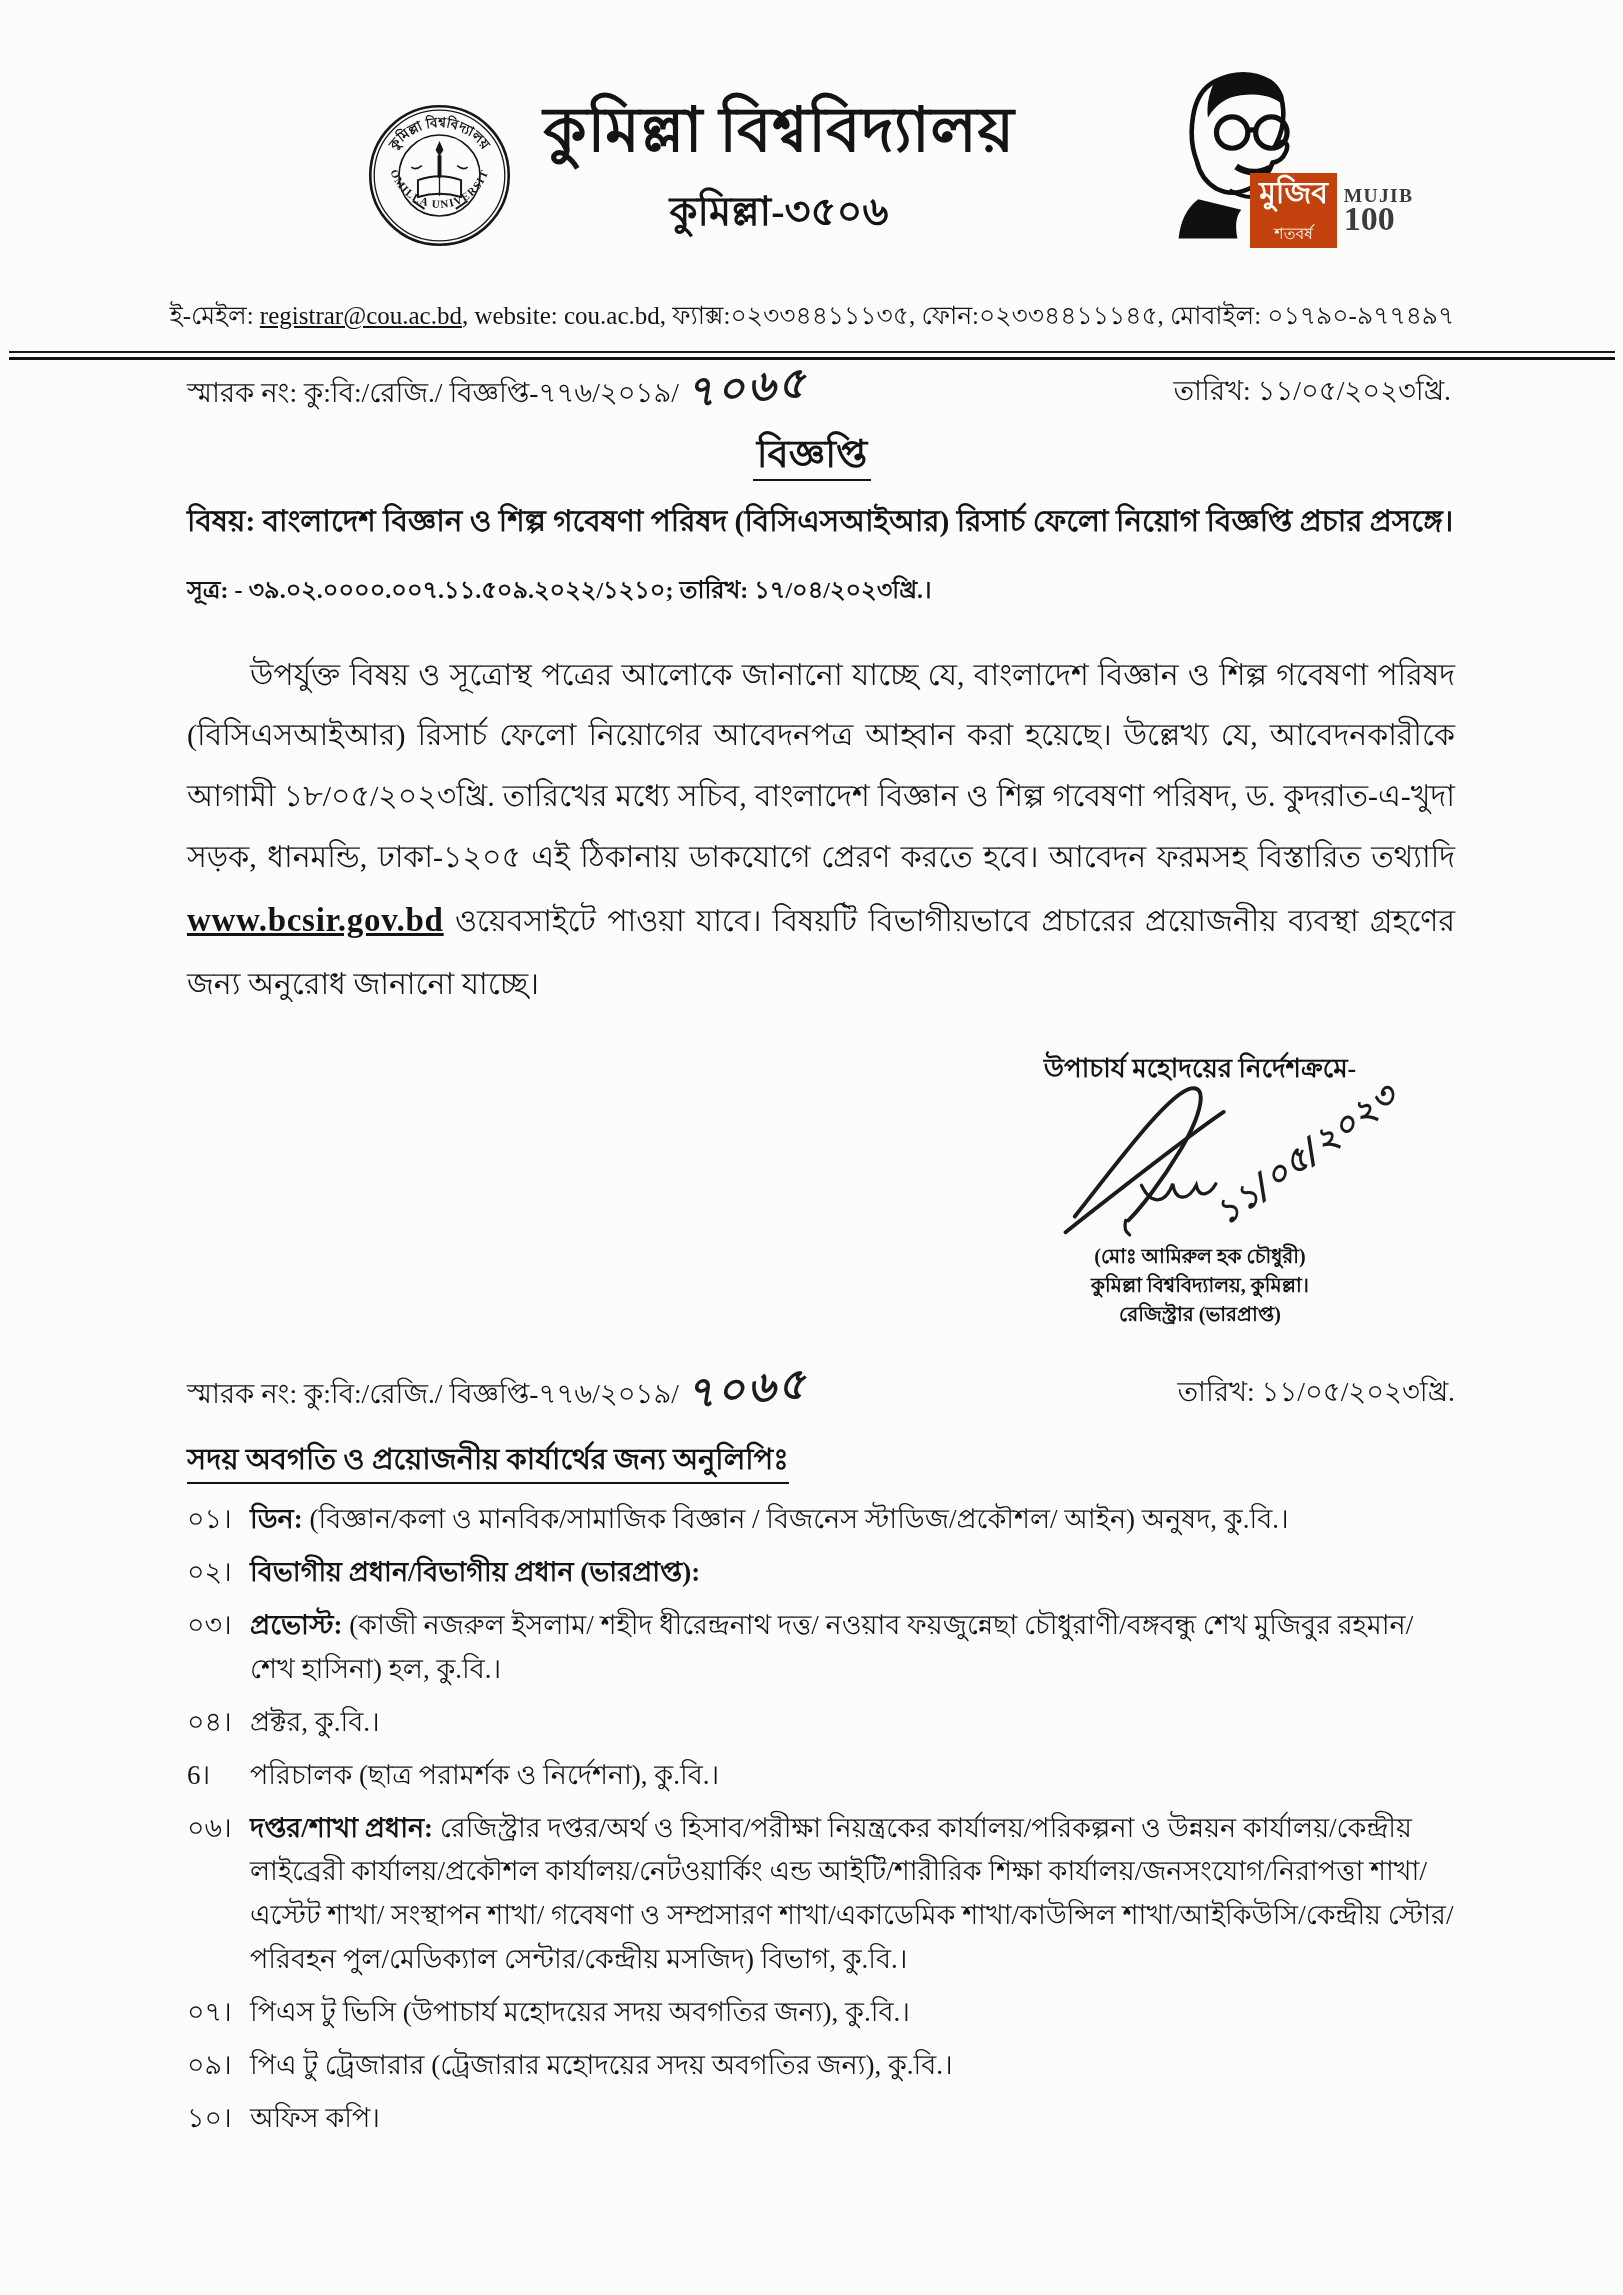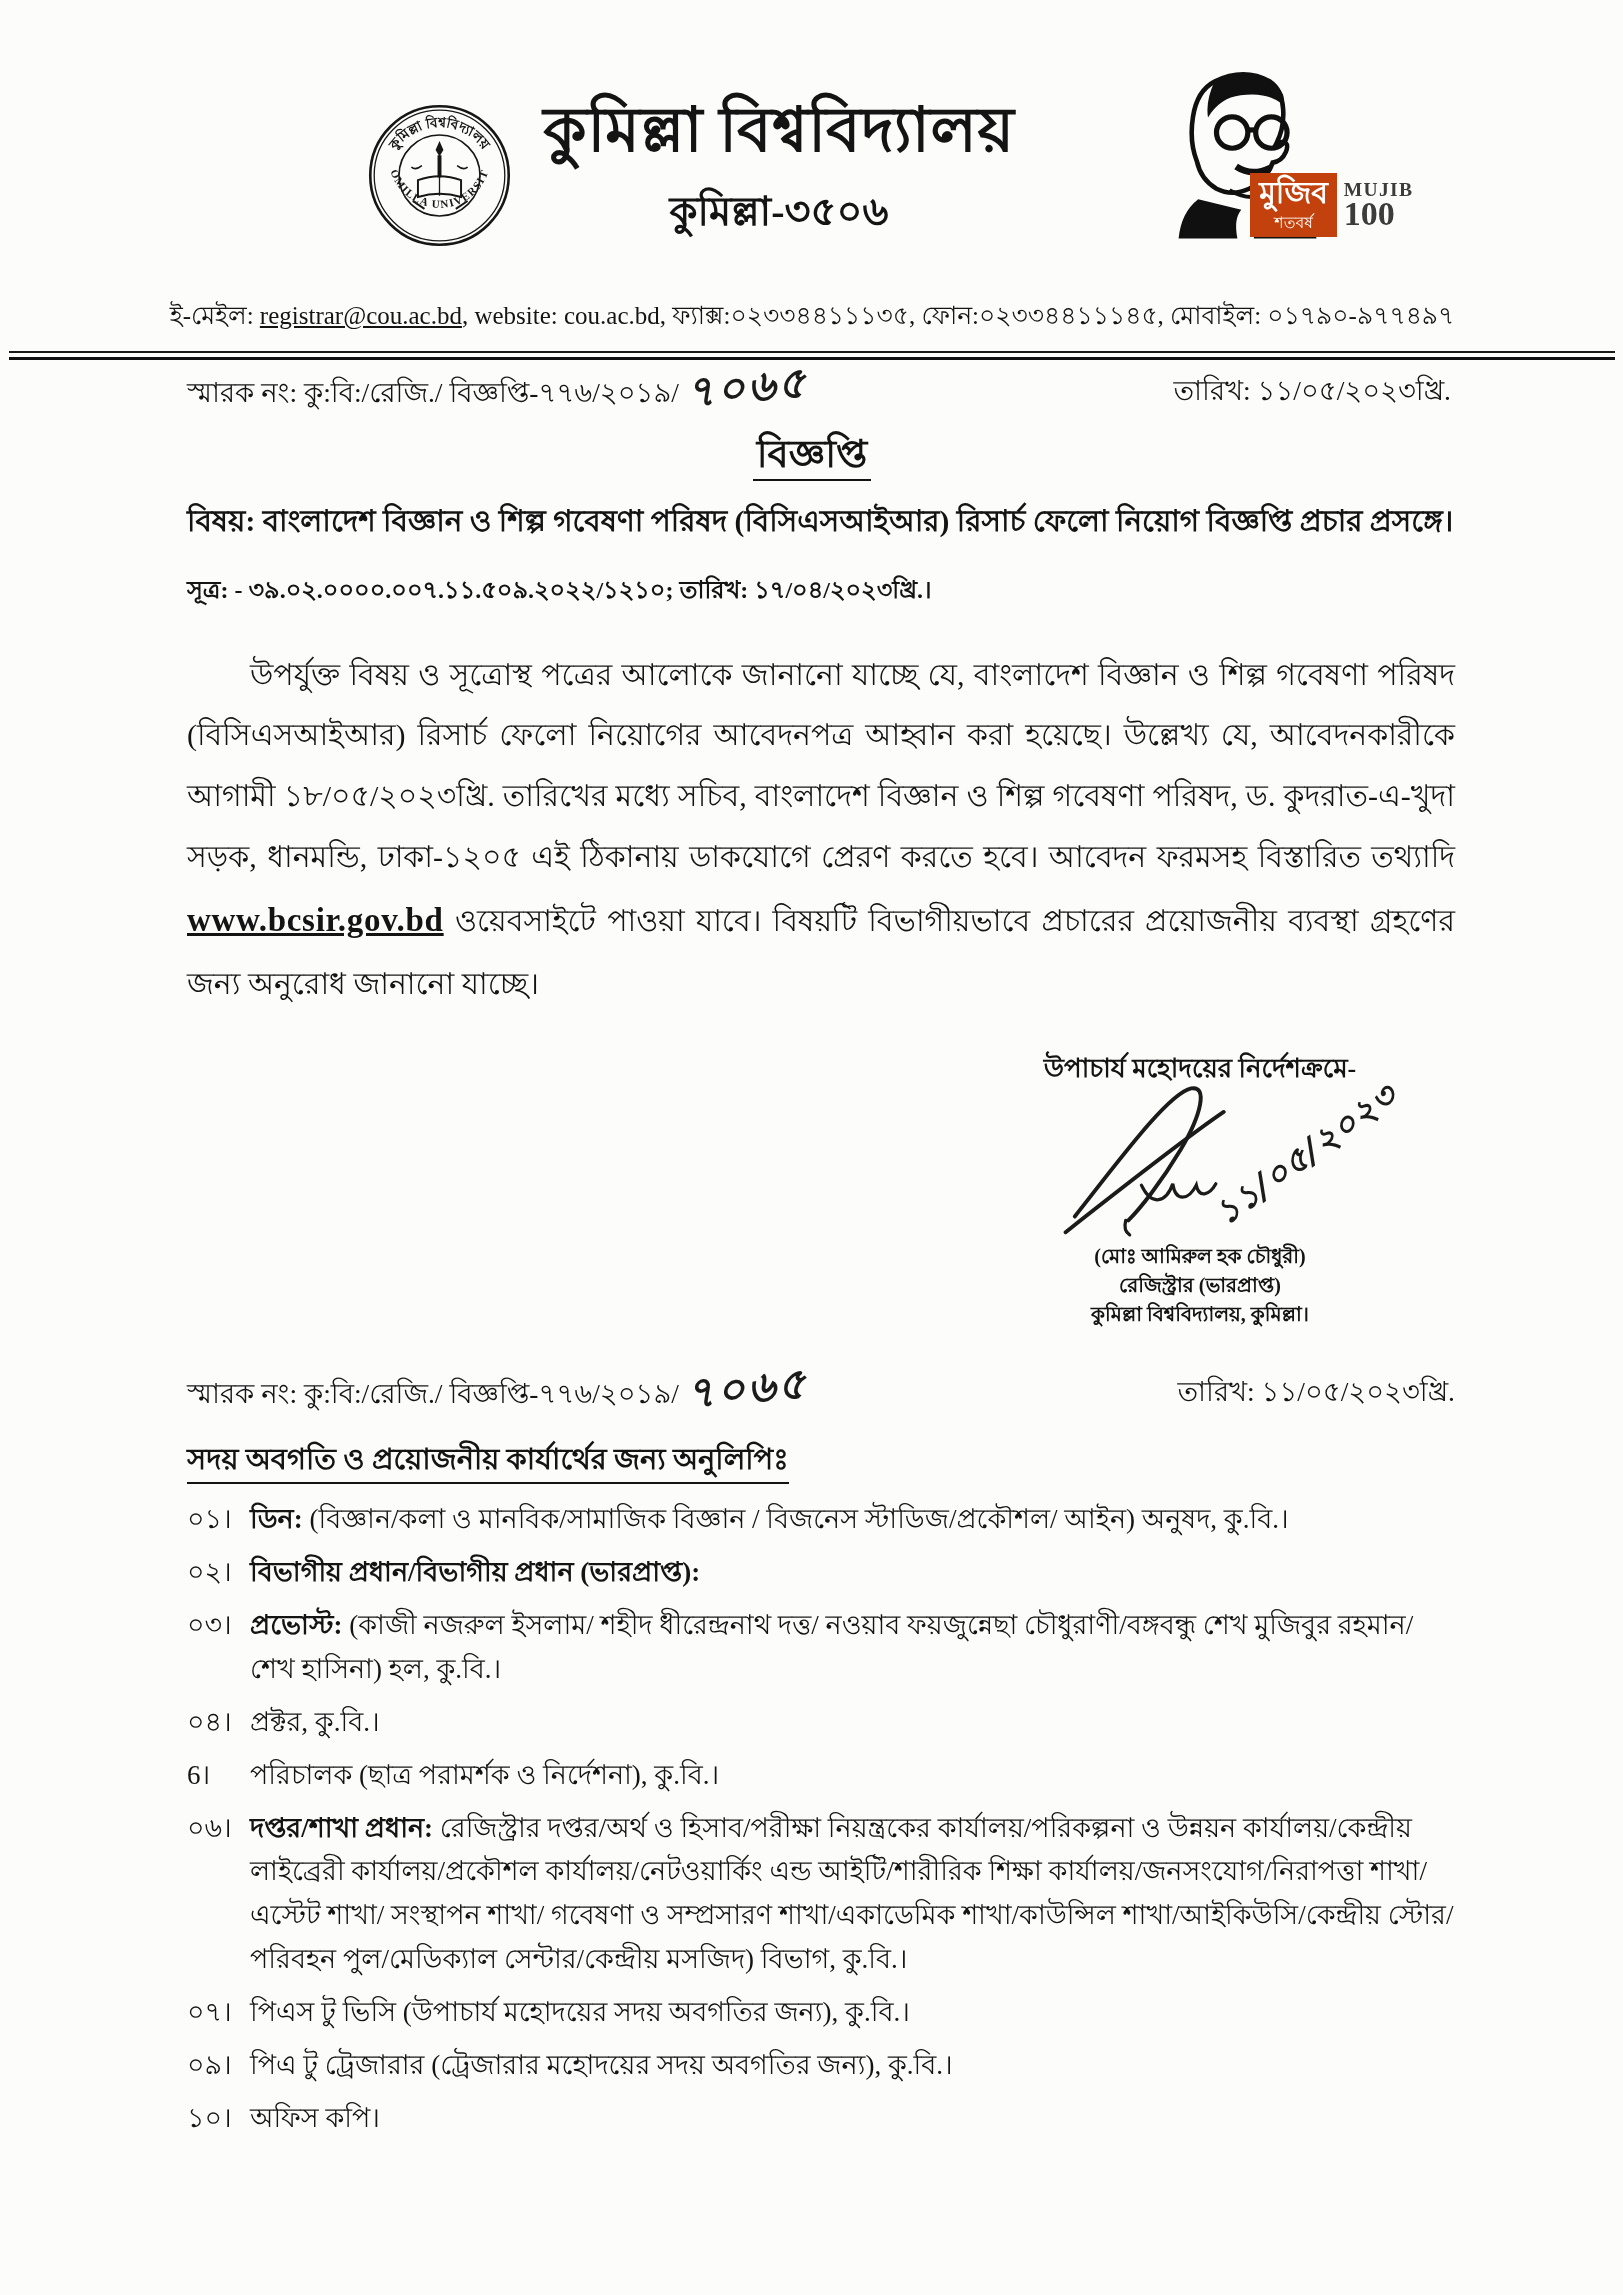--- a/index.html
+++ b/index.html
@@ -17,21 +17,21 @@
   }
   
   .seal{position:absolute;left:367px;top:103px;width:145px;height:145px;}
   .title-block{position:absolute;left:537px;top:98px;width:484px;text-align:center;}
   .uni-name{font-size:62px;font-weight:bold;line-height:1.05;letter-spacing:0.7px;}
   .uni-loc{font-size:40px;font-weight:bold;margin-top:17px;}
   .mujib{position:absolute;left:1152px;top:62px;width:308px;height:196px;}
   .mujib-row{position:absolute;left:98px;top:111px;display:flex;align-items:center;}
   .mujib-box{background:#c2410c;color:#fff;padding:5.2px 9.2px 6.5px;line-height:1.0;text-align:center;}
   .mujib-box .b1{font-size:30px;font-weight:bold;display:block;}
-  .mujib-box .b2{font-size:15.7px;display:block;margin-top:7px;}
+  .mujib-box .b2{font-size:15.7px;display:block;margin-top:18px;}
   .mujib-en{margin-left:6.5px;color:#3c3c3c;line-height:0.9;}
   .mujib-en .e1{font-size:19.6px;font-weight:bold;letter-spacing:1.3px;display:block;}
   .mujib-en .e2{font-size:34px;font-weight:bold;display:block;}
   
   .contact{position:absolute;left:0;top:296px;width:100%;text-align:center;font-size:25px;}
   .contact .email{text-decoration:underline;}
   .rule{position:absolute;left:9.2px;right:9.2px;top:351px;height:0;border-top:2px solid #1a1a1a;}
   .rule2{position:absolute;left:9.2px;right:9.2px;top:357px;height:0;border-top:3.9px solid #111;}
   
   .memo-row{display:flex;justify-content:space-between;align-items:flex-start;font-size:27.5px;}
@@ -159,22 +159,22 @@
       <div class="sig-note">উপাচার্য মহোদয়ের নির্দেশক্রমে-</div>
       <svg class="sig-scribble" width="196" height="170" viewBox="0 0 300 260">
         <path d="M18 218 C 80 140 160 30 196 22 C 222 17 212 62 180 116 C 150 166 118 206 100 224" fill="none" stroke="#1b1b1b" stroke-width="6" stroke-linecap="round"></path>
         <path d="M4 242 C 70 190 190 96 246 58" fill="none" stroke="#1b1b1b" stroke-width="6" stroke-linecap="round"></path>
         <path d="M120 170 C 136 204 158 196 168 168 C 172 196 192 194 204 170 C 208 190 224 186 234 168" fill="none" stroke="#1b1b1b" stroke-width="5" stroke-linecap="round"></path>
         <path d="M96 224 q-4 16 6 22" fill="none" stroke="#1b1b1b" stroke-width="5" stroke-linecap="round"></path>
       </svg>
       <div class="hand sig-date">১১/০৫/২০২৩</div>
       <div class="sig-lines">
         <div>(মোঃ আমিরুল হক চৌধুরী)</div>
+        <div>কুমিল্লা বিশ্ববিদ্যালয়, কুমিল্লা।</div>
         <div>রেজিস্ট্রার (ভারপ্রাপ্ত)</div>
-        <div>কুমিল্লা বিশ্ববিদ্যালয়, কুমিল্লা।</div>
       </div>
     </div>
 
     <div class="memo-row memo2">
       <div>
         <span>স্মারক নং: কু:বি:/রেজি./ বিজ্ঞপ্তি-৭৭৬/২০১৯/</span>
         <span class="hand memo-no">৭০৬৫</span>
       </div>
       <div>তারিখ: ১১/০৫/২০২৩খ্রি.</div>
     </div>

